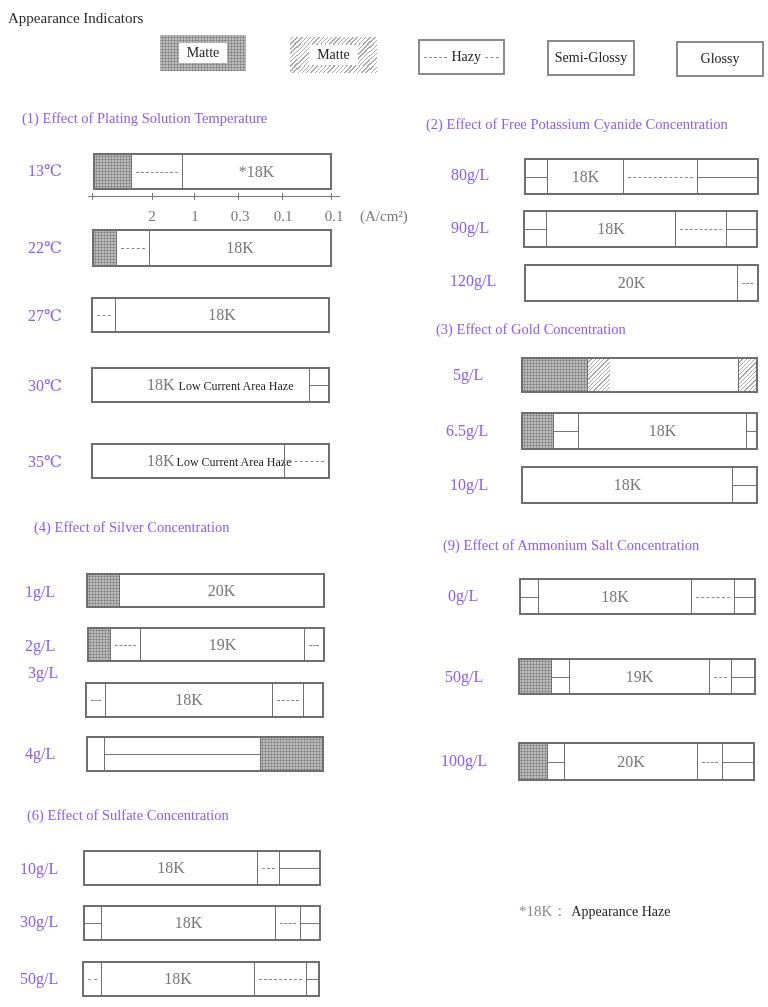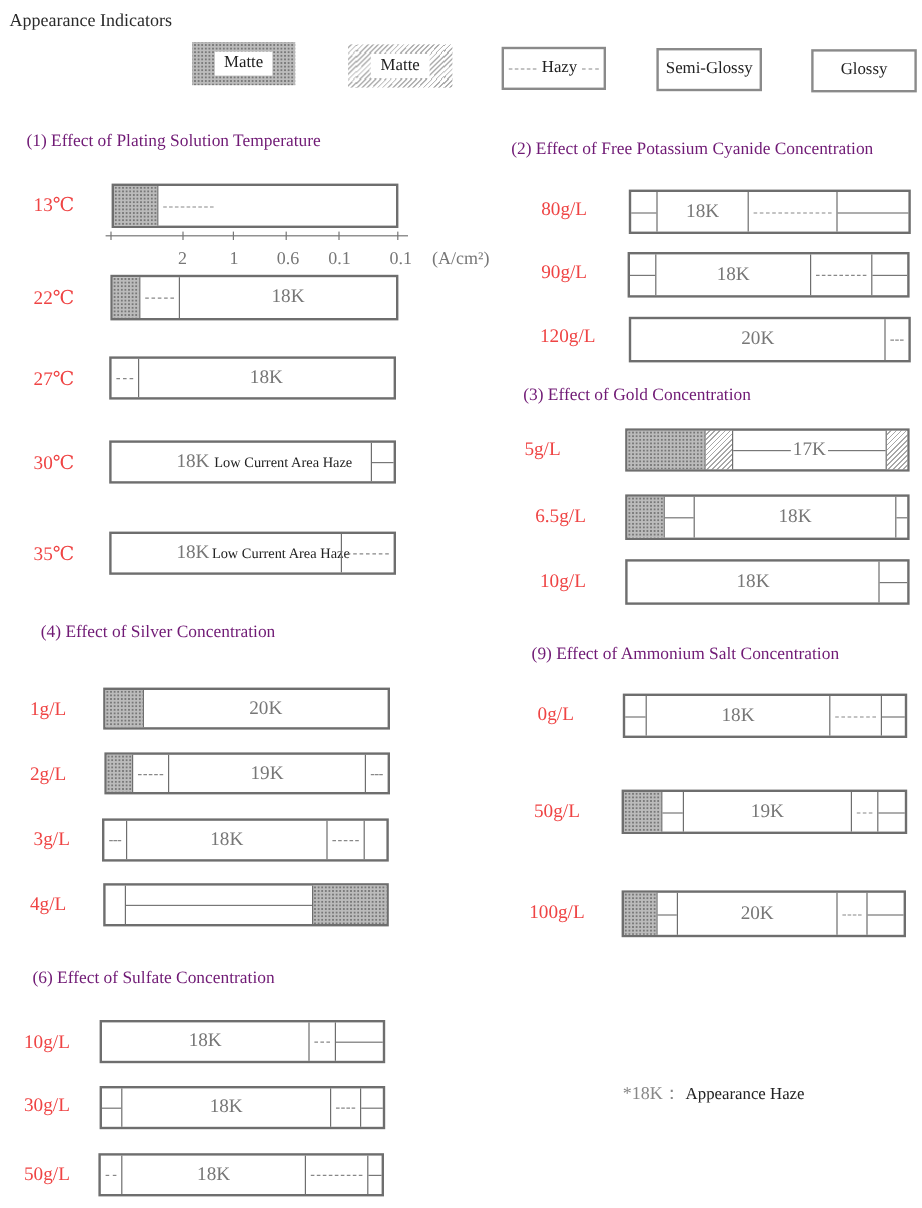--- a/index.html
+++ b/index.html
@@ -1,21 +1,21 @@
 <!DOCTYPE html>
 <html><head>
 <meta charset="utf-8">
 <style>
   html, body { margin:0; padding:0; background:#fff; }
   body { width:768px; height:1007px; position:relative; overflow:hidden;
          font-family:"Liberation Serif", "DejaVu Serif", serif; color:#222; }
   .abs { position:absolute; }
   .title { font-family:"Liberation Serif", serif; font-size:15px; color:#2a2a2a; white-space:nowrap; }
-  .sect-title { font-size:14.5px; color:#701a75; white-space:nowrap; }
-  .row-label { font-size:16px; color:#ef4444; white-space:nowrap; }
+  .sect-title { font-size:14.5px; color:#8b5cf6; white-space:nowrap; }
+  .row-label { font-size:16px; color:#8b5cf6; white-space:nowrap; }
   .bar { position:absolute; border:2px solid #6e6e6e; background:#fff; box-sizing:border-box; }
   .seg { position:absolute; top:0; bottom:0; box-sizing:border-box; }
   .seg.sep { border-left:1.5px solid #6e6e6e; }
   .burnt { background-color:#bbb;
            background-image: radial-gradient(#777 0.9px, transparent 1.1px);
            background-size:3px 3px; }
   .matte { background: repeating-linear-gradient(135deg, #fff 0 2px, #a8a8a8 2px 3px); }
   .hazy::after { content:""; position:absolute; left:4px; right:4px; top:50%;
                  border-top:1px dashed #888; }
   .semi::after { content:""; position:absolute; left:0; right:0; top:50%;
@@ -59,33 +59,36 @@
     <span>Glossy</span>
   </div>
 </div>
 
 <div class="abs sect-title" style="left:22px;top:110px;">(1)  Effect of Plating Solution Temperature</div>
 
 <div class="abs row-label" style="left:28px;top:161px;">13℃</div>
 <div class="bar" style="left:93px;top:153px;width:239px;height:37px;">
   <div class="seg burnt" style="left:0;width:36px;"></div>
   <div class="seg sep hazy" style="left:36px;width:51px;"></div>
+  <div class="seg sep" style="left:87px;right:0;">
+    <span class="seg-text">*18K</span>
+  </div>
 </div>
 
 <div>
   <div class="axis-line" style="left:88px;top:196px;width:252px;"></div>
   <div class="tick" style="left:92px;top:193px;"></div>
   <div class="tick" style="left:152px;top:193px;"></div>
   <div class="tick" style="left:194px;top:193px;"></div>
   <div class="tick" style="left:238px;top:193px;"></div>
   <div class="tick" style="left:282px;top:193px;"></div>
   <div class="tick" style="left:331px;top:193px;"></div>
   <span class="tick-label" style="left:152px;top:208px;">2</span>
   <span class="tick-label" style="left:195px;top:208px;">1</span>
-  <span class="tick-label" style="left:240px;top:208px;">0.6</span>
+  <span class="tick-label" style="left:240px;top:208px;">0.3</span>
   <span class="tick-label" style="left:283px;top:208px;">0.1</span>
   <span class="tick-label" style="left:334px;top:208px;">0.1</span>
   <span class="abs" style="left:360px;top:208px;font-size:15px;color:#777;">(A/cm²)</span>
 </div>
 
 <div class="abs row-label" style="left:28px;top:238px;">22℃</div>
 <div class="bar" style="left:92px;top:229px;width:240px;height:38px;">
   <div class="seg burnt" style="left:0;width:22px;"></div>
   <div class="seg sep hazy" style="left:22px;width:33px;"></div>
   <div class="seg sep" style="left:55px;right:0;">
@@ -138,28 +141,24 @@
 </div>
 <div class="abs row-label" style="left:450px;top:272px;">120g/L</div>
 <div class="bar" style="left:524px;top:264px;width:235px;height:38px;">
   <div class="seg" style="left:0;width:211px;">
     <span class="seg-text">20K</span>
   </div>
   <div class="seg sep hazy" style="left:211px;right:0;"></div>
 </div>
 
 <div class="abs sect-title" style="left:436px;top:321px;">(3)  Effect of Gold Concentration</div>
-<div class="abs row-label" style="left:437px;top:366px;">5g/L</div>
+<div class="abs row-label" style="left:453px;top:366px;">5g/L</div>
 <div class="bar" style="left:521px;top:357px;width:237px;height:36px;">
   <div class="seg burnt" style="left:0;width:64px;"></div>
   <div class="seg sep matte" style="left:64px;width:23px;"></div>
-  <div class="seg sep" style="left:87px;width:128px;">
-    <span class="abs" style="left:0;right:0;top:50%;border-top:1.5px solid #777;"></span>
-    <span class="seg-text"><span style="background:#fff;padding:0 2px;">17K</span></span>
-  </div>
   <div class="seg sep matte" style="left:215px;right:0;"></div>
 </div>
 <div class="abs row-label" style="left:446px;top:422px;">6.5g/L</div>
 <div class="bar" style="left:521px;top:412px;width:237px;height:38px;">
   <div class="seg burnt" style="left:0;width:30px;"></div>
   <div class="seg sep semi" style="left:30px;width:25px;"></div>
   <div class="seg sep" style="left:55px;width:168px;">
     <span class="seg-text">18K</span>
   </div>
   <div class="seg sep semi" style="left:223px;right:0;"></div>
@@ -182,21 +181,21 @@
 </div>
 <div class="abs row-label" style="left:25px;top:637px;">2g/L</div>
 <div class="bar" style="left:87px;top:627px;width:238px;height:35px;">
   <div class="seg burnt" style="left:0;width:21px;"></div>
   <div class="seg sep hazy" style="left:21px;width:30px;"></div>
   <div class="seg sep" style="left:51px;width:164px;">
     <span class="seg-text">19K</span>
   </div>
   <div class="seg sep hazy" style="left:215px;right:0;"></div>
 </div>
-<div class="abs row-label" style="left:28px;top:691px;">3g/L</div>
+<div class="abs row-label" style="left:28px;top:664px;">3g/L</div>
 <div class="bar" style="left:85px;top:682px;width:239px;height:36px;">
   <div class="seg hazy" style="left:0;width:18px;"></div>
   <div class="seg sep" style="left:18px;width:167px;">
     <span class="seg-text">18K</span>
   </div>
   <div class="seg sep hazy" style="left:185px;width:31px;"></div>
   <div class="seg sep" style="left:216px;right:0;"></div>
 </div>
 <div class="abs row-label" style="left:25px;top:745px;">4g/L</div>
 <div class="bar" style="left:86px;top:736px;width:238px;height:36px;">

